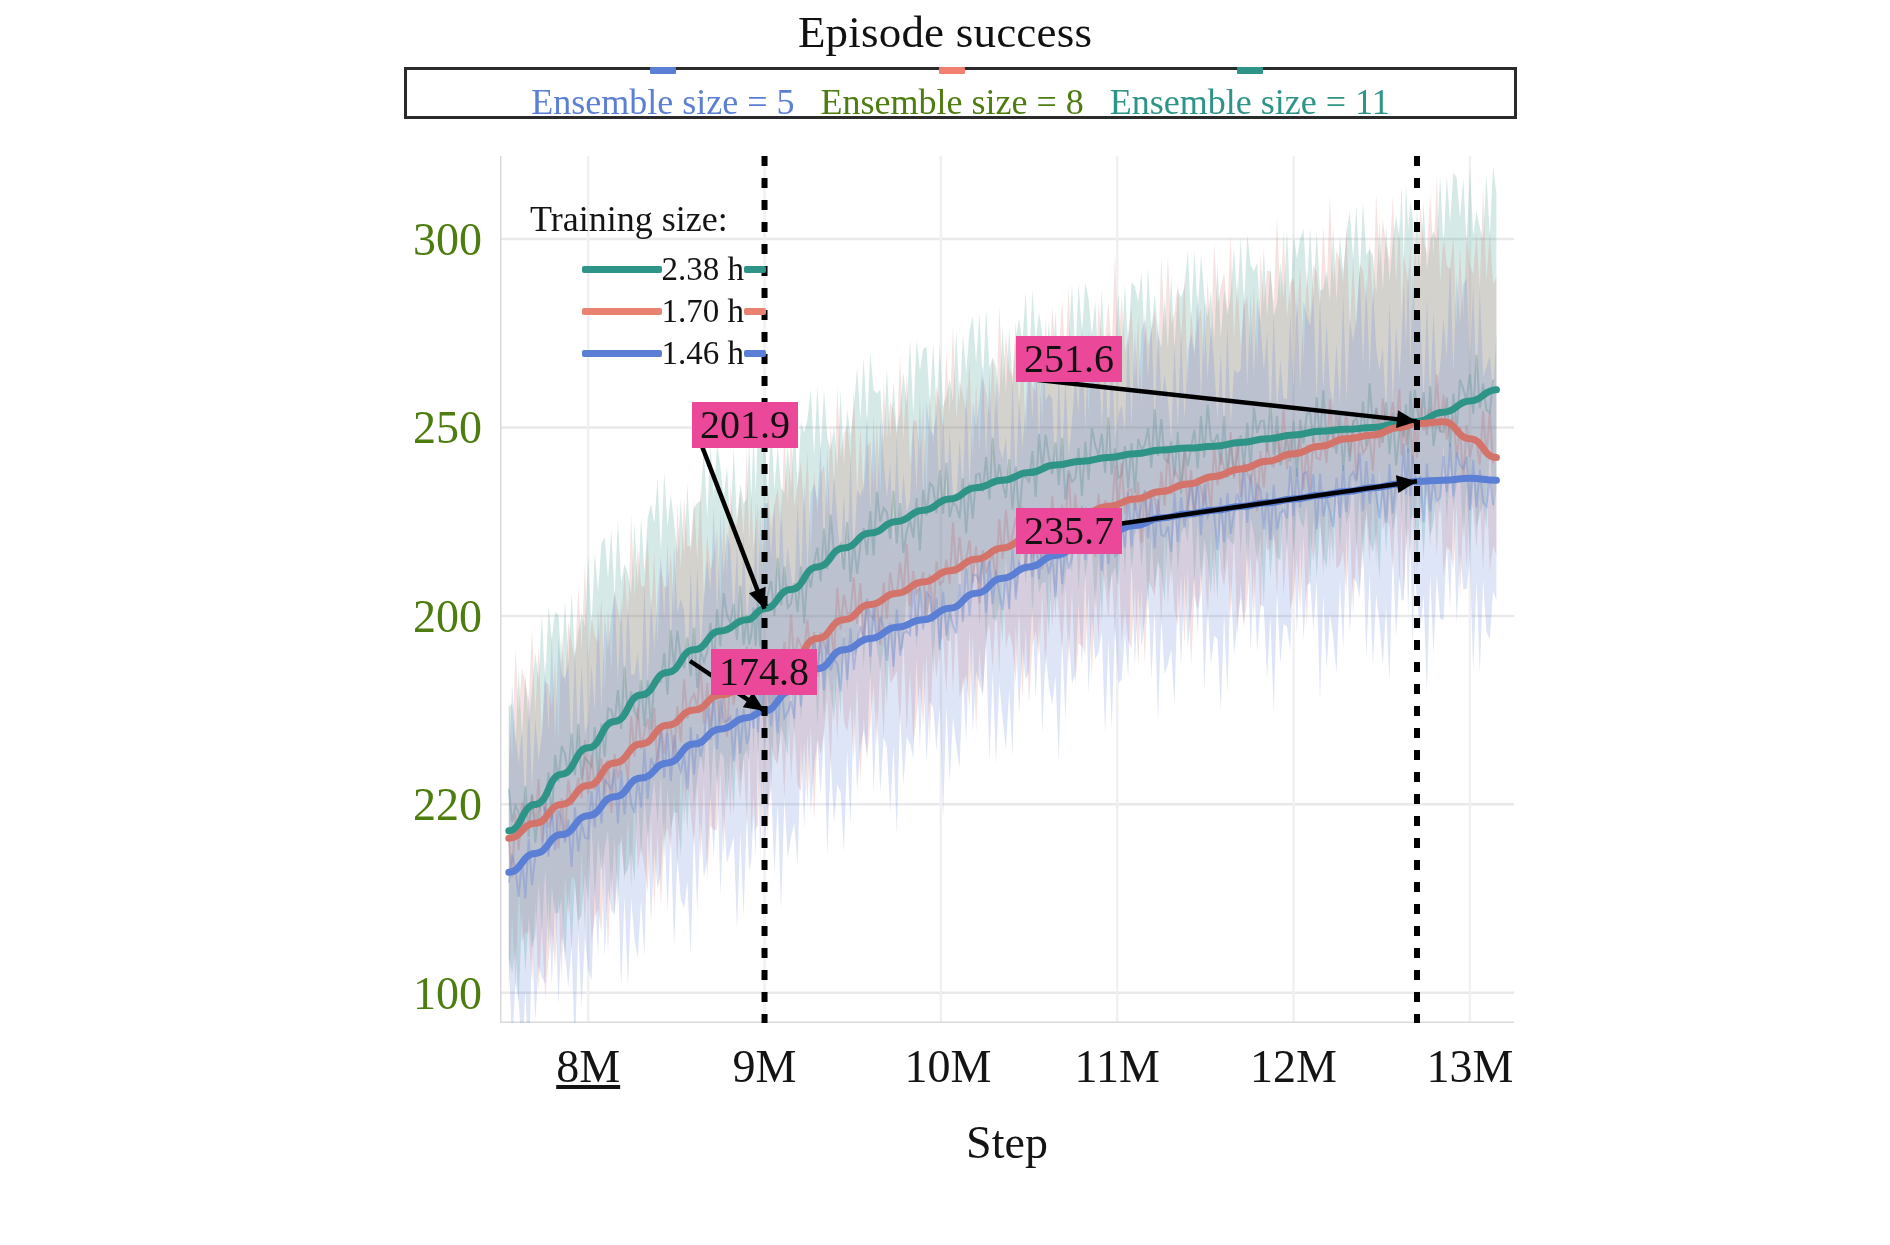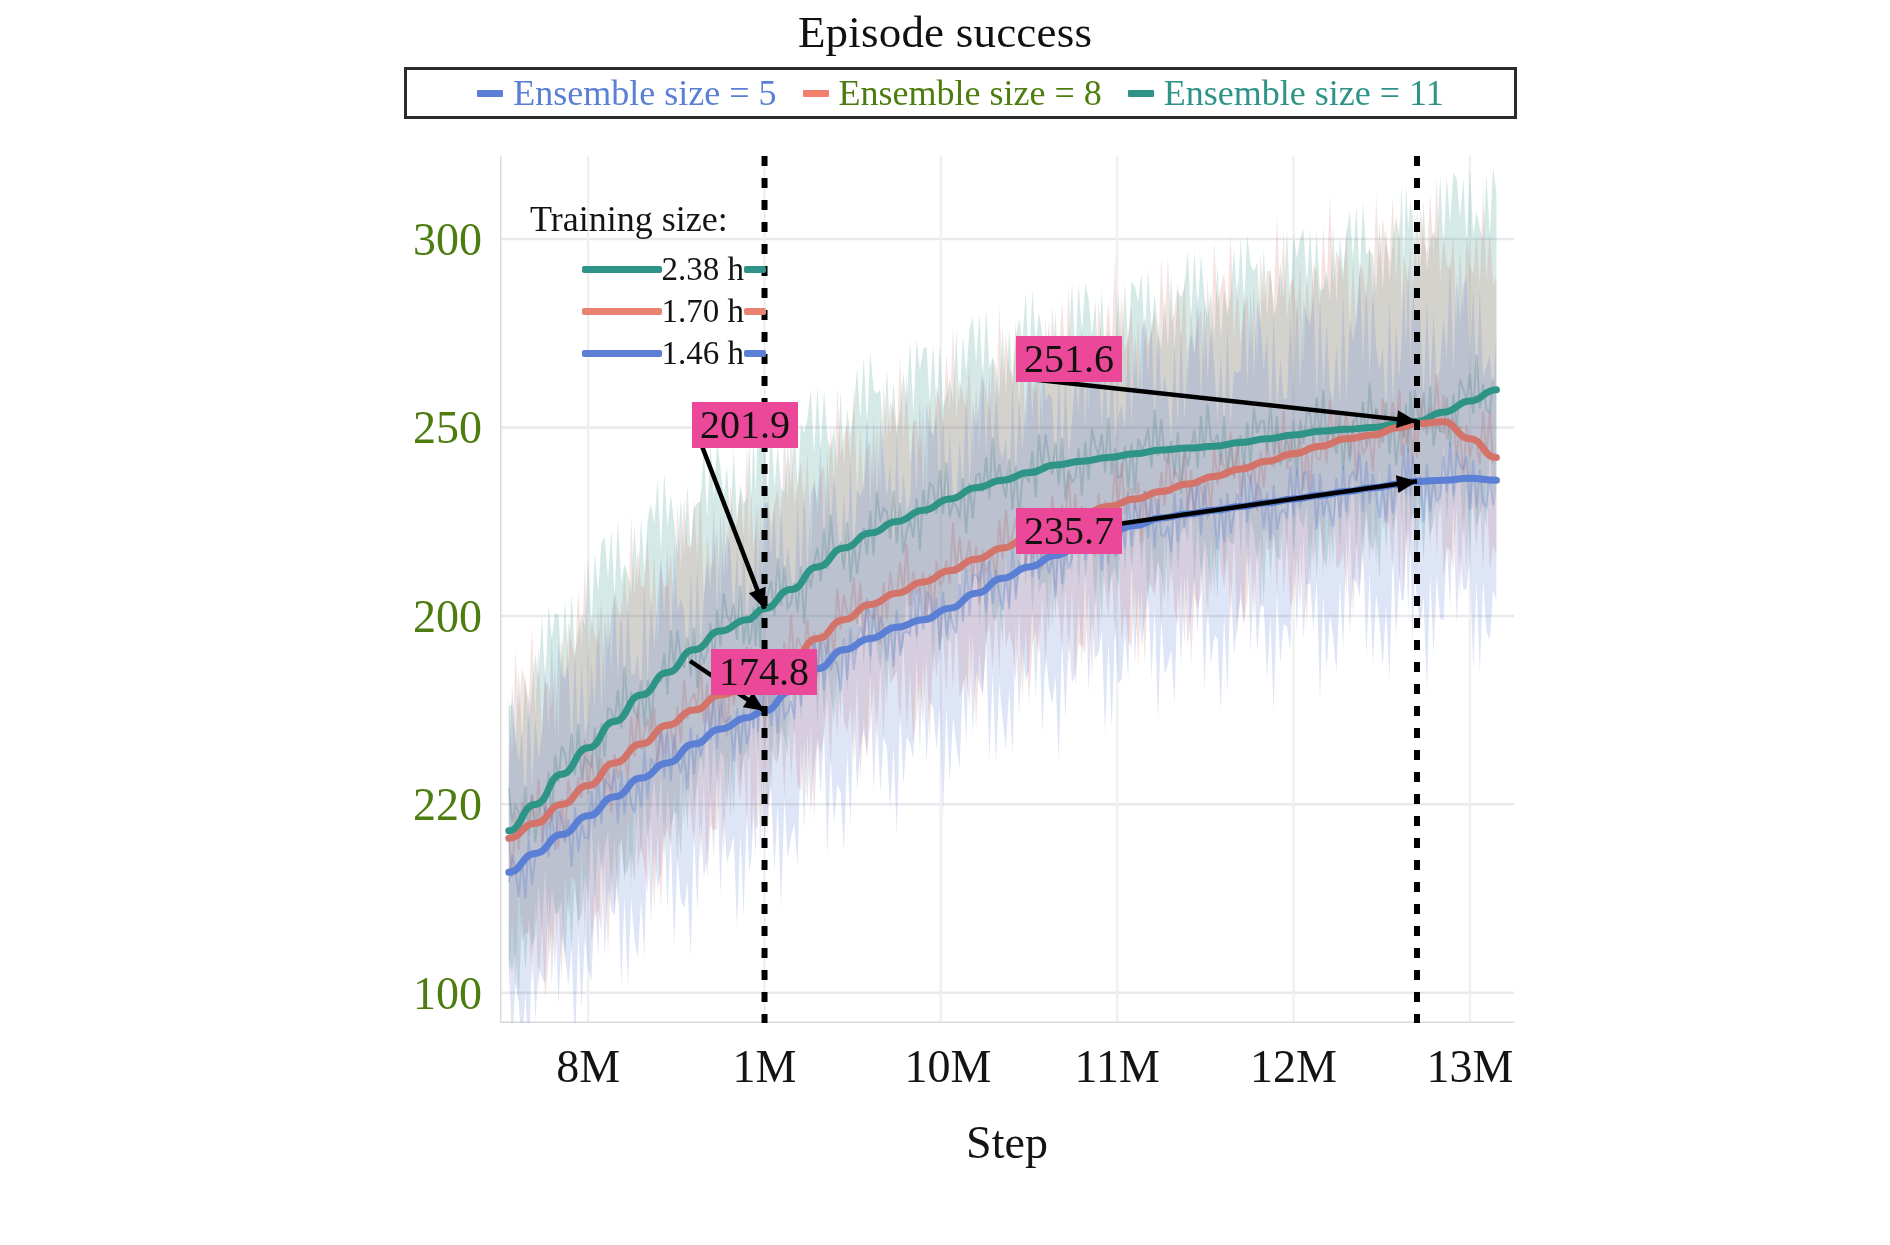--- a/index.html
+++ b/index.html
@@ -22,21 +22,21 @@
   .legend-box{
     position:absolute;
     left:404px;top:67px;
     width:1113px;height:52px;
     border:3px solid #2b2b2b;
     background:#ffffff;
     display:flex;align-items:center;justify-content:center;
     gap:26px;
     box-sizing:border-box;
   }
-  .legend-entry{display:flex;align-items:center;gap:10px;}
+  .legend-entry{display:flex;align-items:center;gap:10px;flex-direction:column;}
   .legend-dash{display:inline-block;width:26px;height:7px;border-radius:1px;}
   .legend-text{font-size:36px;line-height:36px;white-space:nowrap;}
 
   
   .plot-wrap{position:absolute;left:0;top:120px;width:1890px;height:1125px;}
   .plot-area{
     position:absolute;
     left:500px;top:36px;
     width:1014px;height:867px;
   }
@@ -156,22 +156,22 @@
       </div>
 
       <div id="ytick-host">
           <div class="ytick" style="top: 836.843px;">100</div>
           <div class="ytick" style="top: 648.365px;">220</div>
           <div class="ytick" style="top: 459.887px;">200</div>
           <div class="ytick" style="top: 271.409px;">250</div>
           <div class="ytick" style="top: 82.9304px;">300</div>
         </div>
       <div id="xtick-host">
-          <div class="xtick" style="left: 88.1739px;">8M</div>
-          <div class="xtick" style="left: 264.522px;">1M</div>
+          <div class="xtick" style="left: 88.1739px; text-decoration: underline;">8M</div>
+          <div class="xtick" style="left: 264.522px;">9M</div>
           <div class="xtick" style="left: 448px;">10M</div>
           <div class="xtick" style="left: 617.217px;">11M</div>
           <div class="xtick" style="left: 793.565px;">12M</div>
           <div class="xtick" style="left: 969.913px;">13M</div>
         </div>
 
       <div class="xlabel">Step</div>
 
       <div class="inner-legend">
         <div class="inner-legend-title">Training size:</div>

